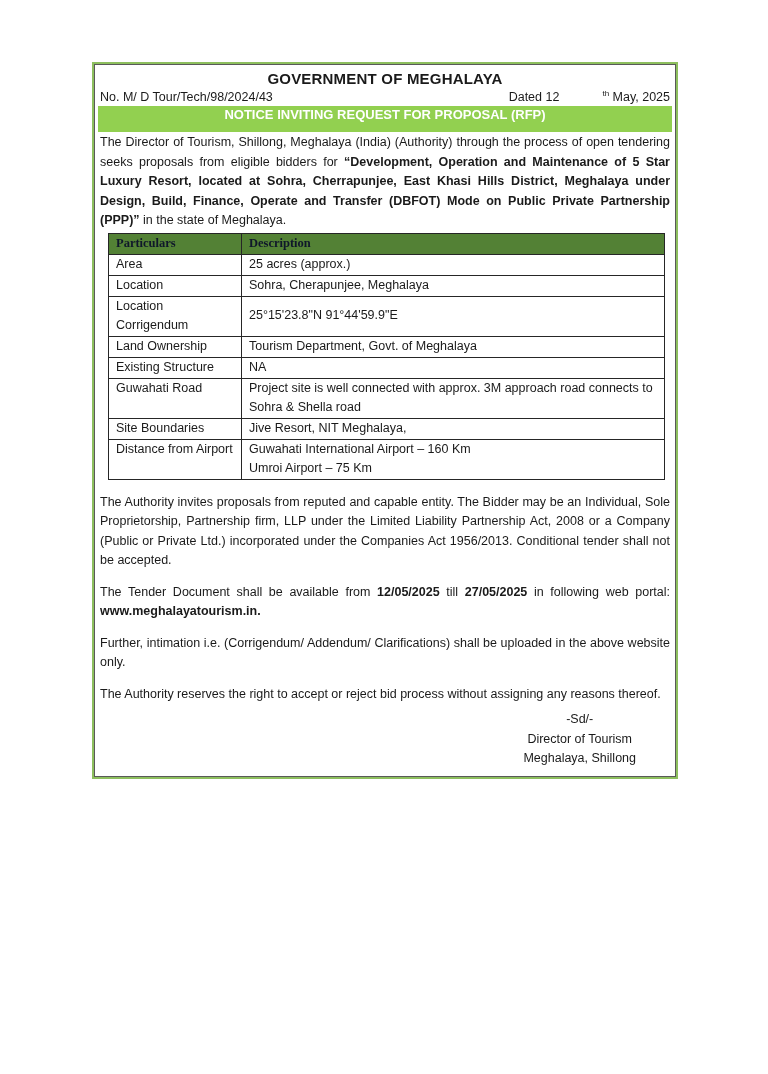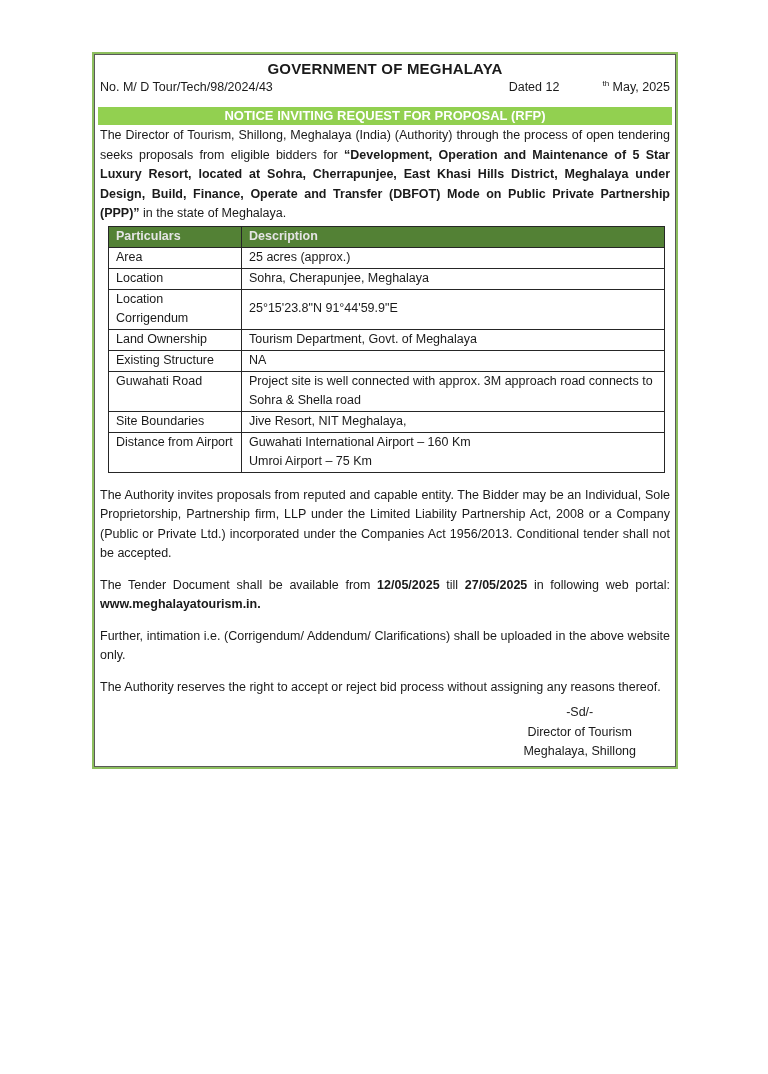--- a/index.html
+++ b/index.html
@@ -12,21 +12,21 @@
   html,body{background:#ffffff;}
   body{
     width:768px;height:1074px;
     position:relative;
     font-family:"Liberation Sans","DejaVu Sans",sans-serif;
     color:var(--ink);
     overflow:hidden;
   }
   .doc-box{
     position:absolute;
-    left:92px;top:52px;
+    left:92px;top:62px;
     width:586px;height:717px;
     border:2px solid var(--border-green);
     background:#fff;
   }
   .doc-inner{
     width:100%;height:100%;
     border:1px solid #595959;
     padding:5px 3px 0 3px;
   }
   .title1{
@@ -42,26 +42,26 @@
   }
   .ref-row{
     display:flex;justify-content:space-between;align-items:flex-end;
     font-size:12.5px;
     line-height:16px;
     padding:2px 2px 0 2px;
     gap:48px;
   }
   .ref-row sup{font-size:8px;vertical-align:super;line-height:0;margin-left:43px;}
   .banner{
-    margin-top:12px;
+    margin-top:1px;
     background:var(--banner-green);
     color:#ffffff;
     font-size:13px;font-weight:bold;
     text-align:center;
-    padding:1px 0 2px 0;
+    padding:1px 0 10px 0;
     line-height:15px;
   }
   .para{
     font-size:12.5px;
     line-height:19.5px;
     text-align:justify;
     margin:0 2px;
   }
   .para.intro{margin-top:1px;}
   .para b{font-weight:bold;}
@@ -77,23 +77,24 @@
     border:1px solid #262626;
     padding:0px 7px 1px 7px;
     line-height:19px;
     vertical-align:top;
     text-align:left;
     white-space:pre-line;
     overflow:hidden;
   }
   .spec-table th{
     background:var(--header-green);
-    color:#e5e5e5;
+    color:#0f172a;
     font-weight:bold;
     height:19px;
+    font-family:Liberation Serif, serif;
   }
   .spec-table td.v-mid{vertical-align:middle;}
   .row-tall td{height:39px;}
   .gap13{height:13px;}
   .gap12{height:12px;}
   .signature{
     margin:6px 36px 0 auto;
     width:max-content;
     text-align:center;
     font-size:12.5px;

